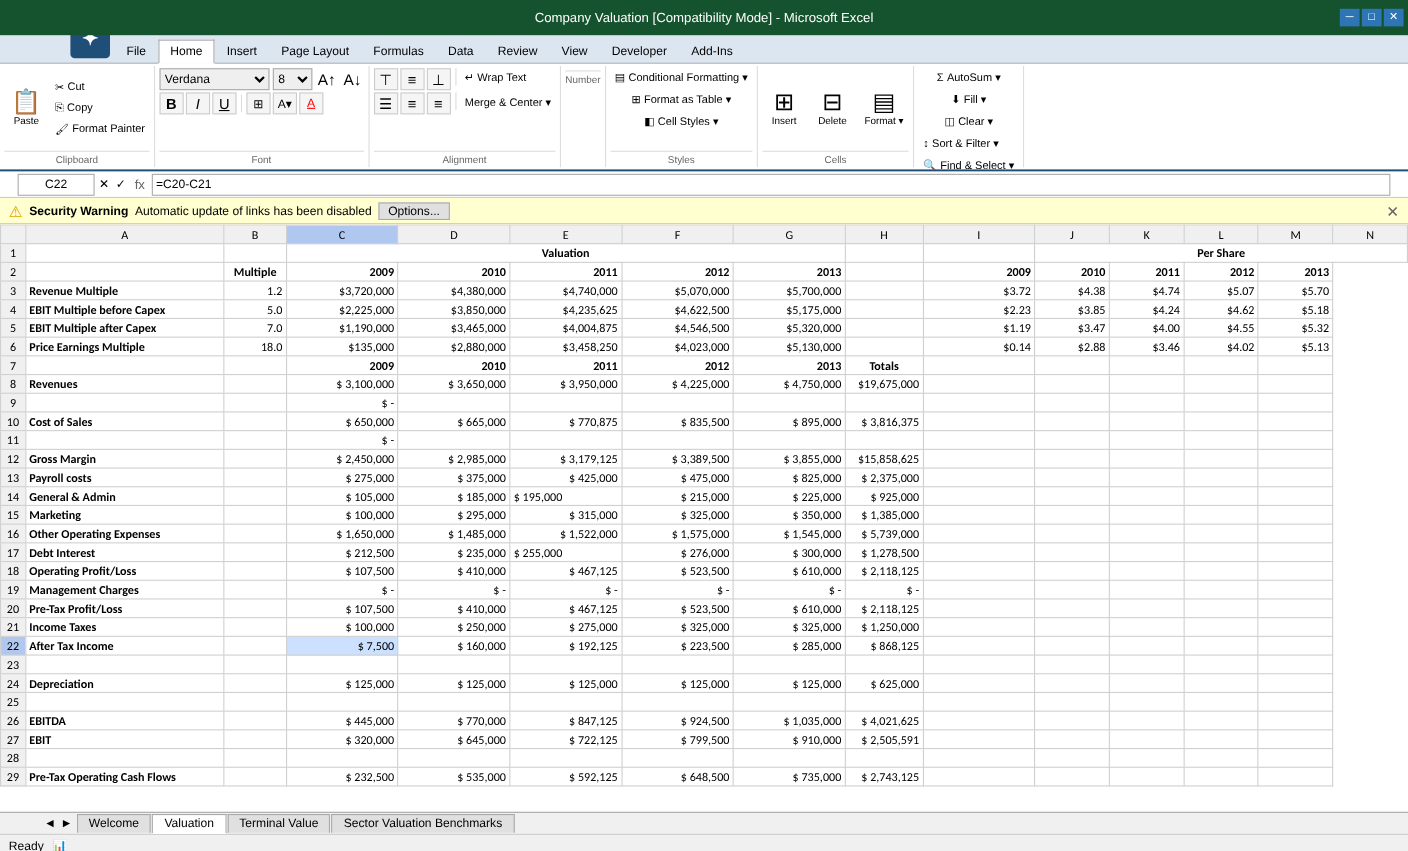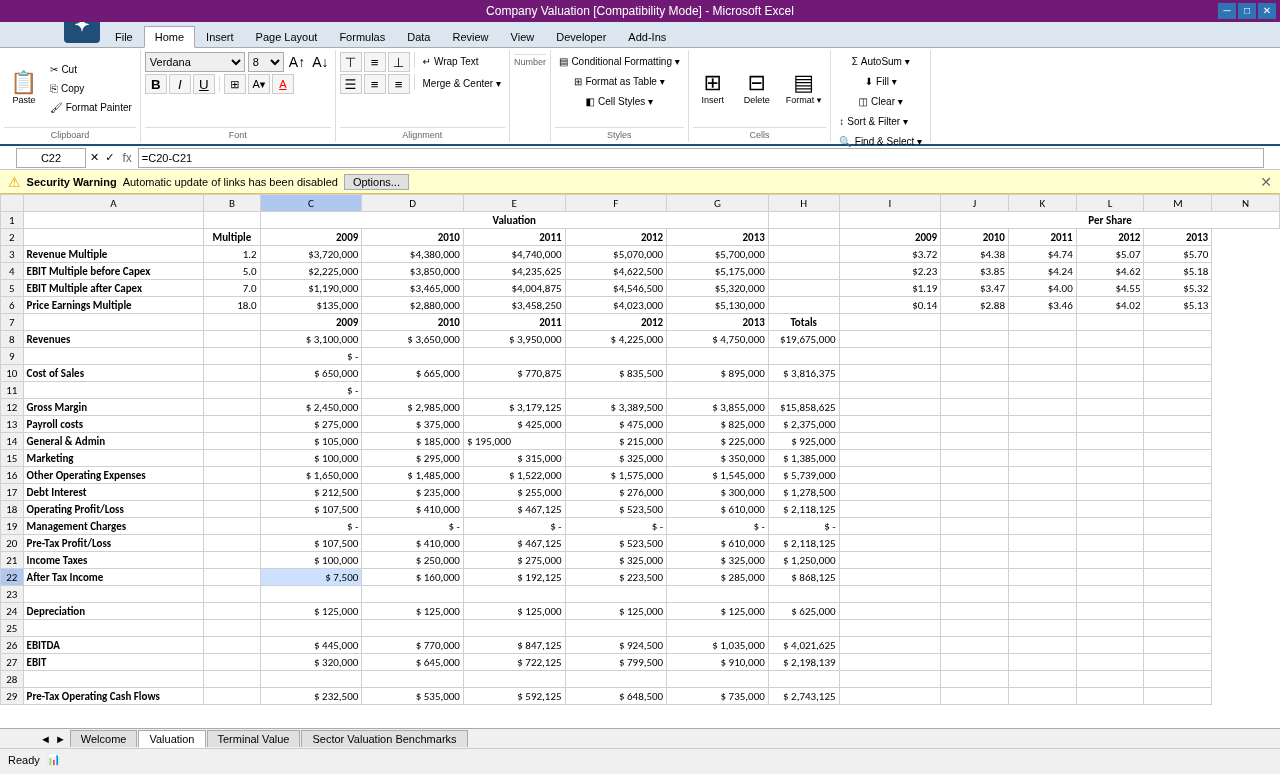--- a/index.html
+++ b/index.html
@@ -1,25 +1,25 @@
 <!DOCTYPE html>
 <html><head>
   <meta charset="utf-8">
   <style>
     * { box-sizing: border-box; margin: 0; padding: 0; }
     body { font-family: 'Segoe UI', Tahoma, sans-serif; font-size: 11px; background: #f0f0f0; overflow: hidden; }
 
     
     #title-bar {
-      background: #701a75;
+      background: #14532d;
       color: white;
       text-align: center;
       padding: 3px 0;
       font-size: 12px;
-      height: 22px;
+      height: 32px;
       display: flex;
       align-items: center;
       justify-content: center;
       position: relative;
     }
     #title-bar .win-controls {
       position: absolute;
       right: 4px;
       display: flex;
       gap: 2px;
@@ -784,21 +784,21 @@
           <td></td>
           <td></td>
           <td></td>
         </tr>
         <tr>
           <td class="row-header">17</td>
           <td style="font-weight: bold;">Debt Interest</td>
           <td></td>
           <td style="text-align: right; padding-left: 16px;">$ 212,500</td>
           <td style="text-align: right;">$ 235,000</td>
-          <td style="text-align: right;">$ 255,000</td>
+          <td style="">$ 255,000</td>
           <td style="text-align: right;">$ 276,000</td>
           <td style="text-align: right;">$ 300,000</td>
           <td style="text-align: right;">$ 1,278,500</td>
           <td></td>
           <td></td>
           <td></td>
           <td></td>
           <td></td>
         </tr>
         <tr>
@@ -947,21 +947,21 @@
         </tr>
         <tr>
           <td class="row-header">27</td>
           <td style="font-weight: bold;">EBIT</td>
           <td></td>
           <td style="text-align: right;">$ 320,000</td>
           <td style="text-align: right;">$ 645,000</td>
           <td style="text-align: right;">$ 722,125</td>
           <td style="text-align: right;">$ 799,500</td>
           <td style="text-align: right;">$ 910,000</td>
-          <td style="text-align: right;">$ 2,198,139</td>
+          <td style="text-align: right;">$ 2,505,591</td>
           <td></td>
           <td></td>
           <td></td>
           <td></td>
           <td></td>
         </tr>
         <tr>
           <td class="row-header">28</td>
           <td></td>
           <td></td>

